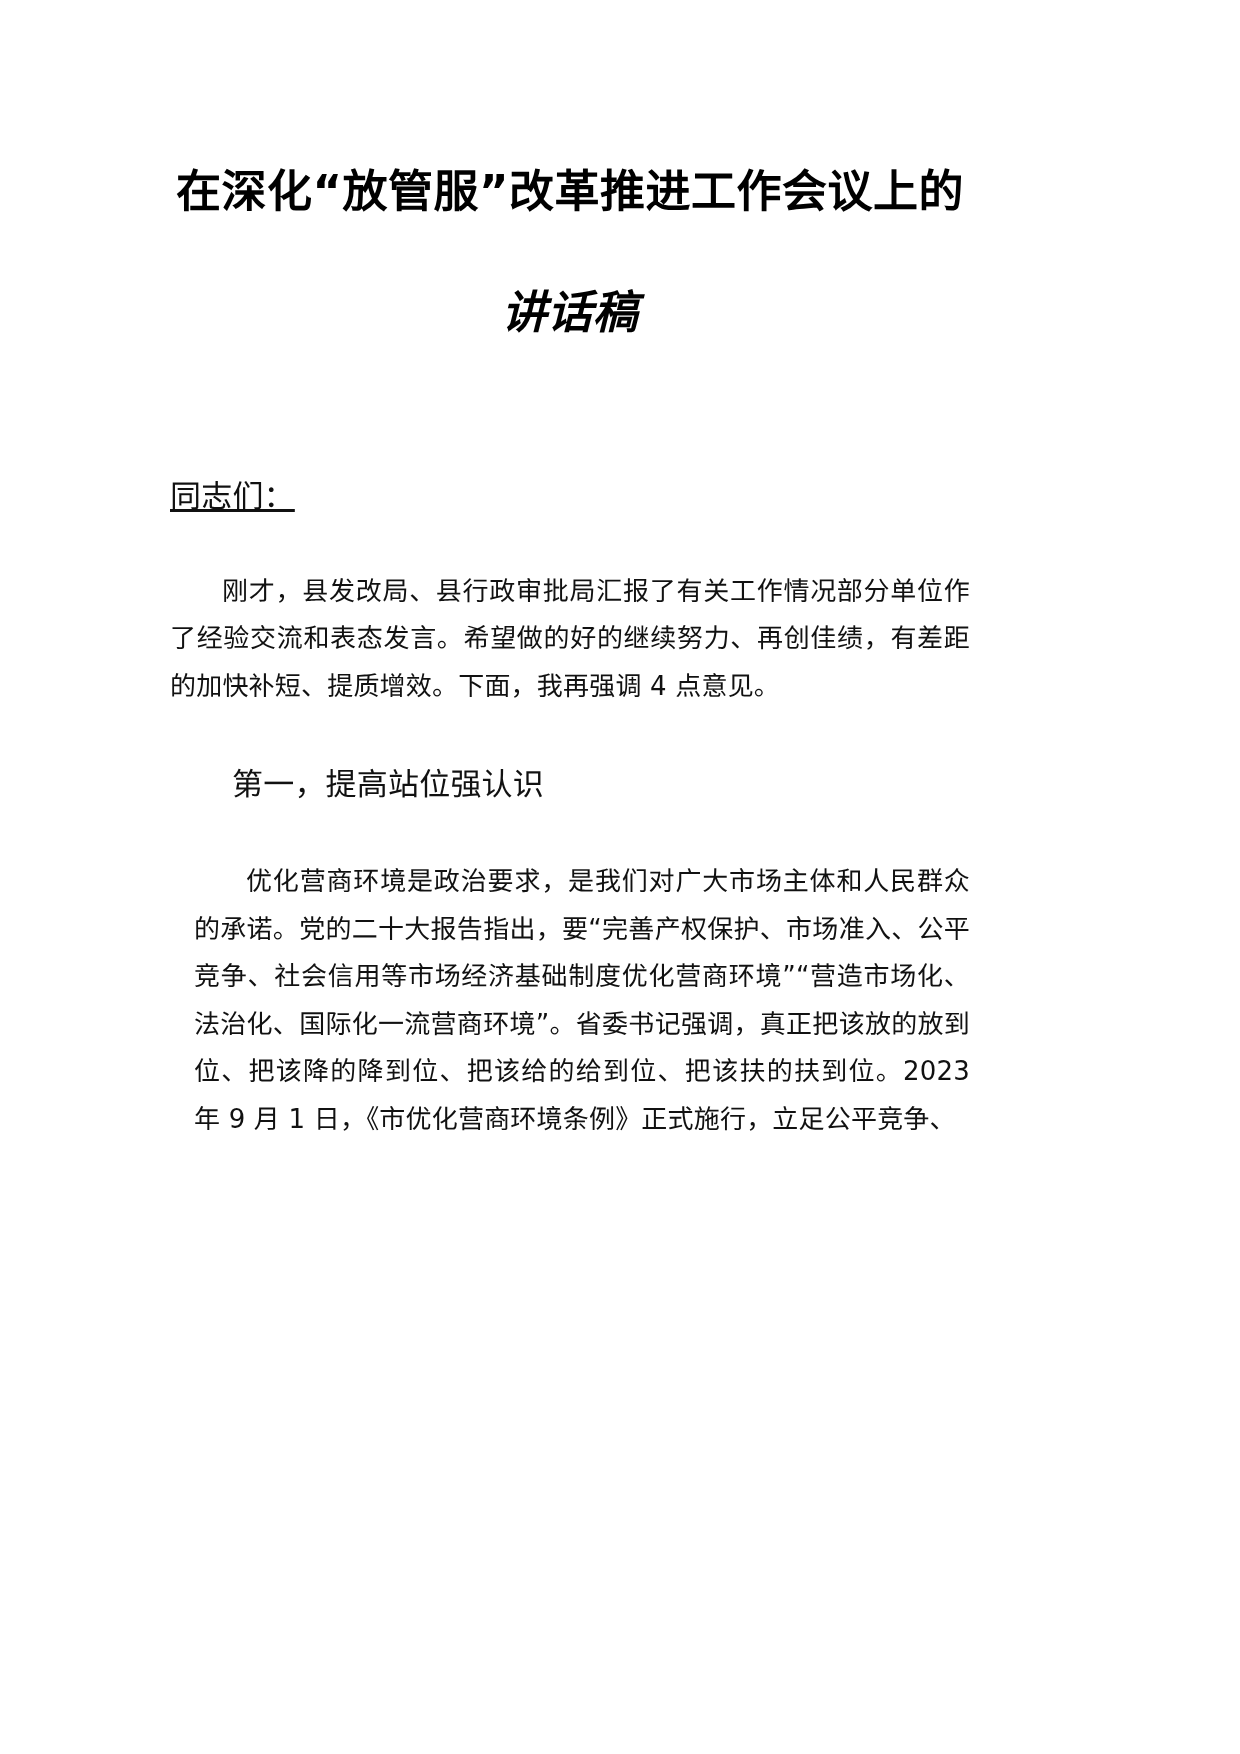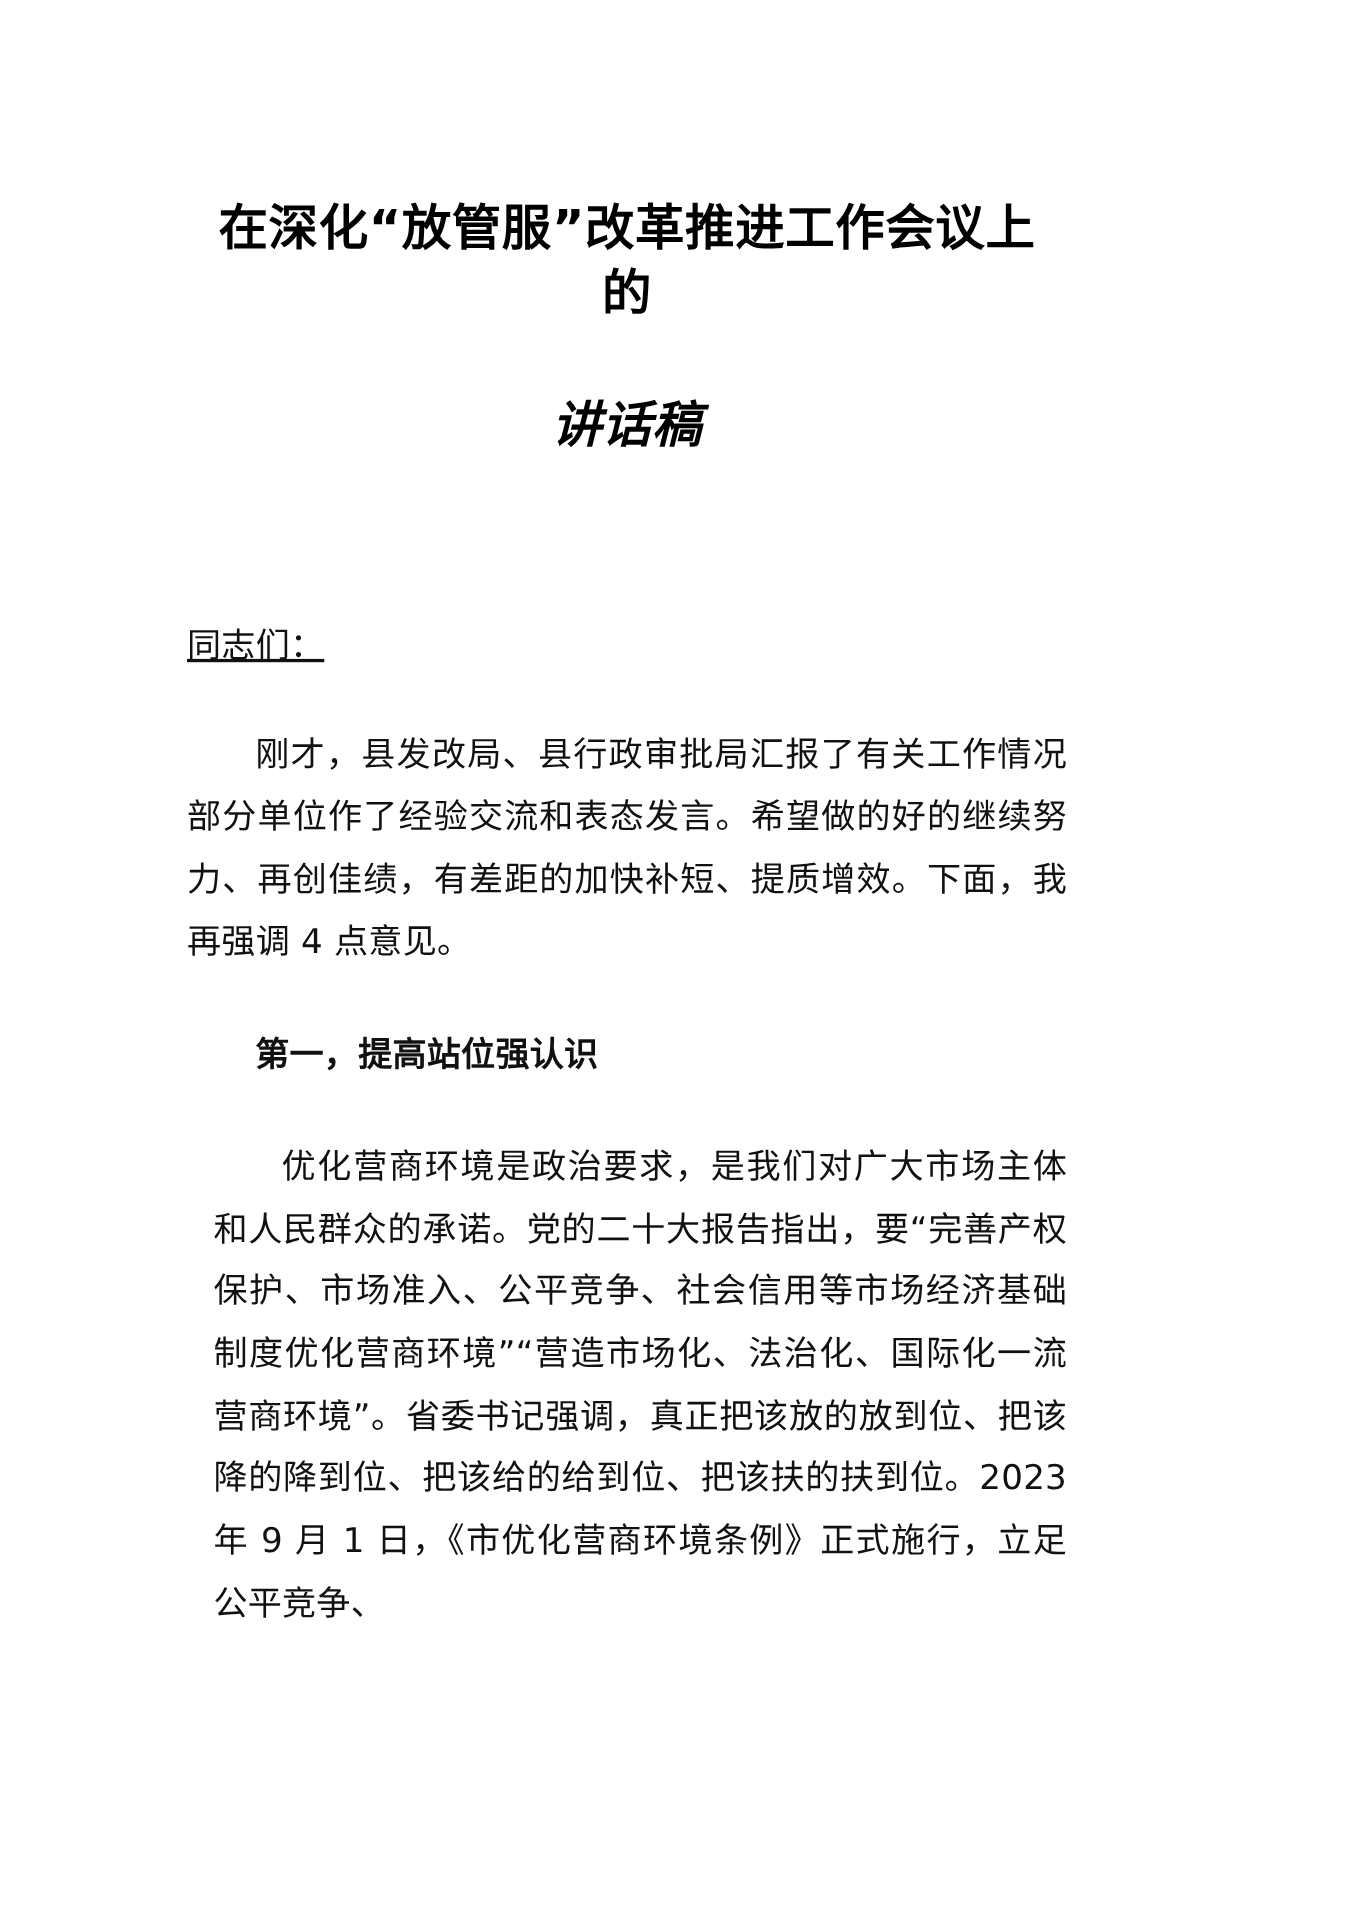--- a/index.html
+++ b/index.html
@@ -23,21 +23,21 @@
   }
   .page-body {
     position: absolute;
     left: 170px;
     top: 0;
     width: 800px;
   }
 
   
   .doc-title {
-    margin: 16px;
+    margin: 0;
     padding-top: 163px;
     text-align: center;
     font-size: 45px;
     font-weight: 700;
     line-height: 1.30;
     letter-spacing: 0.5px;
     color: #000000;
   }
   .doc-title .title-line {
     display: block;
@@ -53,36 +53,36 @@
     padding-top: 128px;
     font-size: 31px;
     line-height: 1.70;
     color: #111111;
     letter-spacing: 0.2px;
     text-decoration: underline;
   }
   .body-para {
     margin: 0;
     padding-top: 45px;
-    font-size: 31px;
+    font-size: 26px;
     line-height: 1.83;
     text-align: justify;
     text-justify: inter-character;
     text-indent: 2em;
     color: #111111;
     letter-spacing: 0.2px;
     word-break: break-all;
   }
   .section-heading {
     margin: 0;
     padding-top: 46px;
     font-size: 31px;
     line-height: 1.83;
     text-indent: 2em;
-    font-weight: 700;
+    font-weight: 400;
     color: #111111;
     letter-spacing: 0.2px;
   }
   .body-para:last-child {
     padding-bottom: 40px;
     margin-left: 24px;
   }
 </style>
 </head>
 <body>

